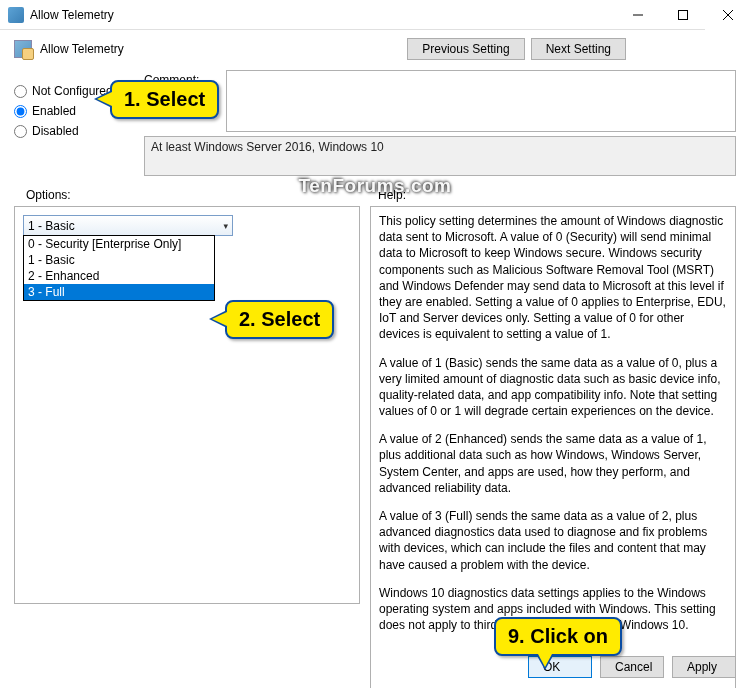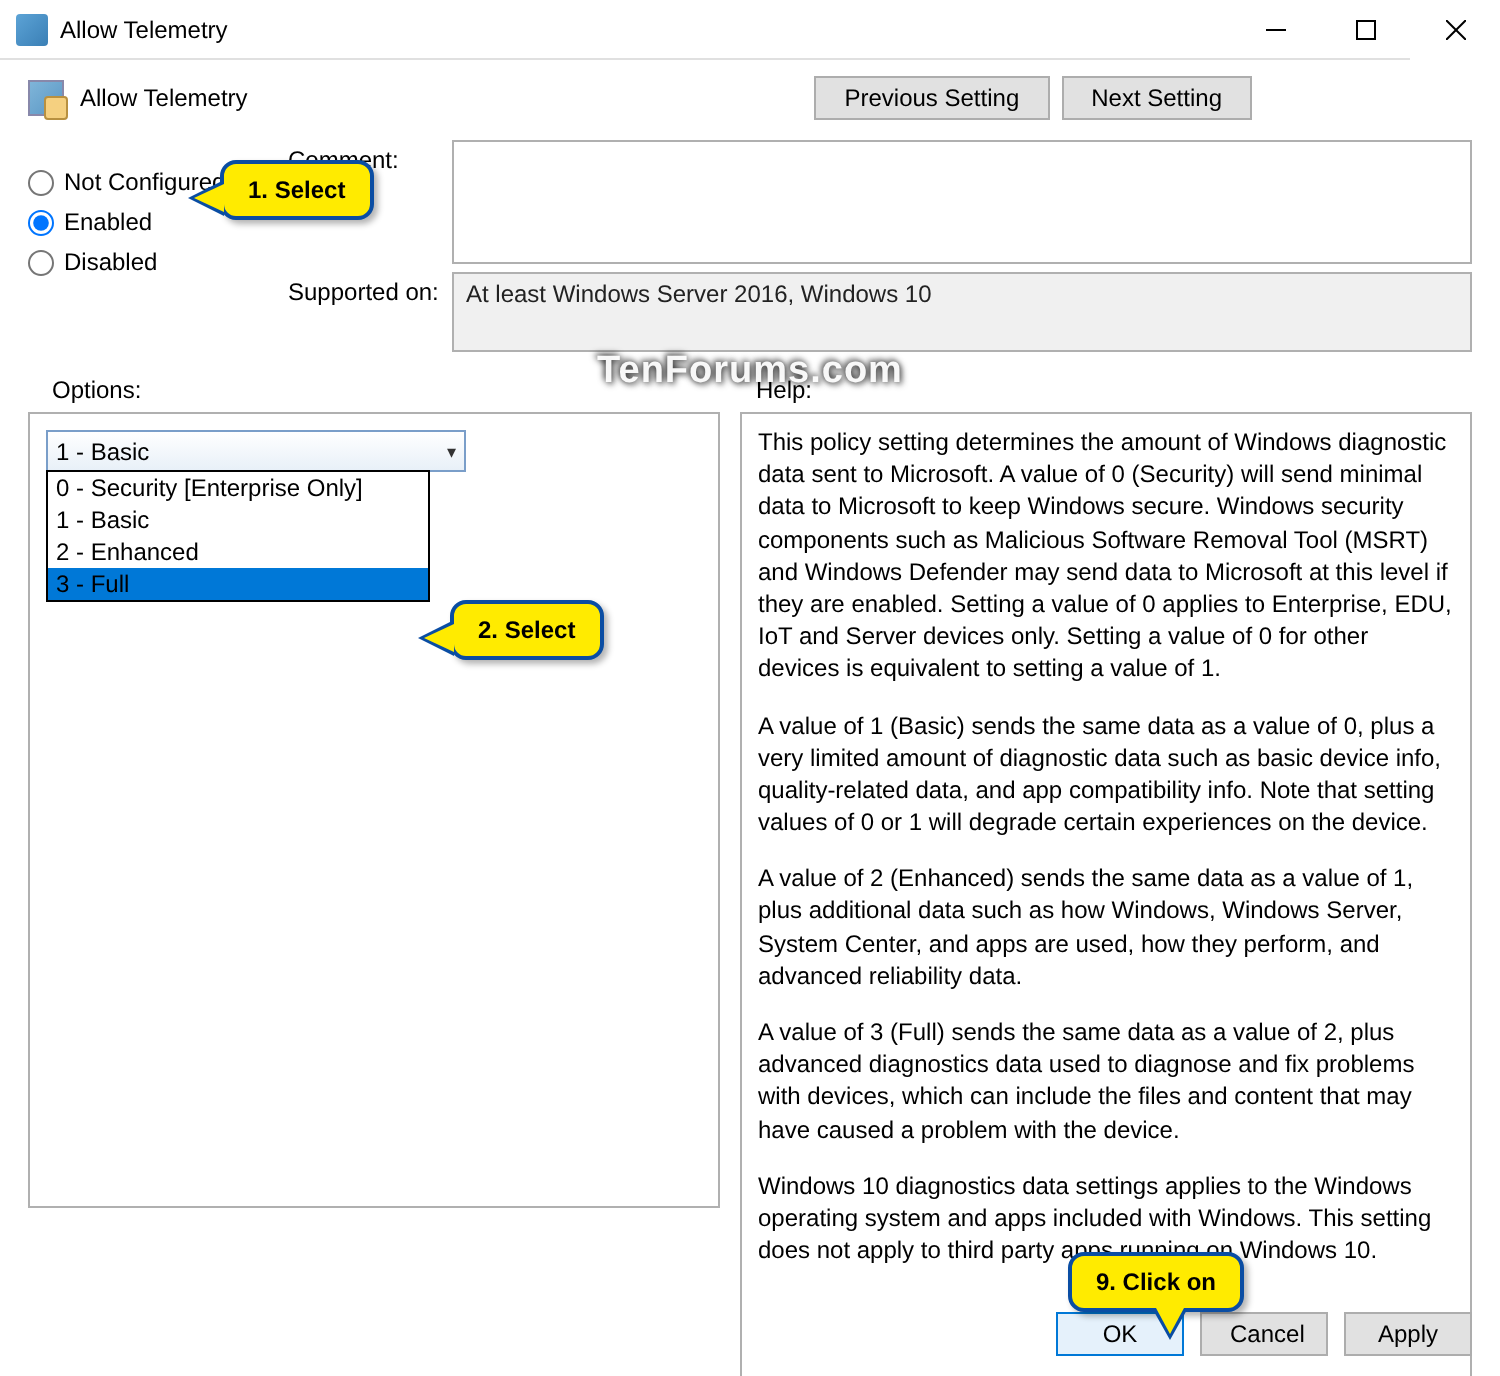--- a/index.html
+++ b/index.html
@@ -27,26 +27,26 @@
 .textarea{flex:1;height:62px;border:1px solid #b0b0b0;background:#fff;font-family:inherit;font-size:12px;padding:2px 4px;resize:none;overflow-y:scroll}
 .supp-area{flex:1;height:40px;border:1px solid #b0b0b0;background:#f0f0f0;font-family:inherit;font-size:12px;padding:3px 6px;color:#222;overflow-y:scroll}
 .lower-labels{display:flex;padding:0 26px;margin-top:6px}
 .lower-labels .l1{width:352px}
 .lower{display:flex;padding:4px 14px 0 14px;gap:10px}
 .opts-panel{width:346px;height:398px;border:1px solid #b0b0b0;background:#fff;padding:8px;position:relative;overflow:visible}
 .combo{width:210px;height:21px;border:1px solid #7a9ec9;background:linear-gradient(#fff,#e8f0f8);display:flex;align-items:center;padding:0 4px;cursor:pointer;position:relative}
 .combo .arrow{margin-left:auto;font-size:9px;color:#333}
 .dropdown{position:absolute;top:28px;left:8px;width:192px;border:1px solid #000;background:#fff;z-index:5}
 .dd-item{padding:1px 4px;font-size:12px;cursor:pointer}
-.dd-item.sel{background:#0078d7;color:#000000}
+.dd-item.sel{background:#0078d7;color:#ffffff}
 .help-panel{flex:1;height:517px;border:1px solid #b0b0b0;background:#fff;padding:6px 8px;overflow-y:scroll;font-size:12px;line-height:1.35}
 .help-panel p{margin-bottom:12px}
 .footer{position:absolute;bottom:10px;right:14px;display:flex;gap:8px}
-.footer .btn{width:64px;text-align:center}
-.callout{position:absolute;background:#ffeb00;border:2px solid #0a4da3;border-radius:8px;padding:6px 12px;font-weight:bold;font-size:12px;color:#000;z-index:20;box-shadow:2px 2px 3px rgba(0,0,0,.3)}
+.footer .btn{width:64px;text-align:left}
+.callout{position:absolute;background:#ffeb00;border:2px solid #0a4da3;border-radius:8px;padding:6px 12px;font-weight:bold;font-size:20px;color:#000;z-index:20;box-shadow:2px 2px 3px rgba(0,0,0,.3)}
 .callout.c1{top:80px;left:110px}
 .callout.c2{top:300px;left:225px}
 .callout.c3{bottom:32px;right:128px}
 .callout .tail{position:absolute;width:0;height:0}
 .c1 .tail{left:-18px;top:8px;border-top:9px solid transparent;border-bottom:9px solid transparent;border-right:18px solid #0a4da3}
 .c1 .tail::after{content:"";position:absolute;left:3px;top:-7px;border-top:7px solid transparent;border-bottom:7px solid transparent;border-right:15px solid #ffeb00}
 .c2 .tail{left:-18px;top:8px;border-top:9px solid transparent;border-bottom:9px solid transparent;border-right:18px solid #0a4da3}
 .c2 .tail::after{content:"";position:absolute;left:3px;top:-7px;border-top:7px solid transparent;border-bottom:7px solid transparent;border-right:15px solid #ffeb00}
 .c3 .tail{left:40px;bottom:-16px;border-left:9px solid transparent;border-right:9px solid transparent;border-top:16px solid #0a4da3}
 .c3 .tail::after{content:"";position:absolute;left:-7px;top:-16px;border-left:7px solid transparent;border-right:7px solid transparent;border-top:13px solid #ffeb00}
@@ -99,21 +99,20 @@
         <input type="radio" name="st" style="">
         <span>Disabled</span>
       </label>
   </div>
   <div class="fields">
     <div class="field-row">
       <div class="field-label">Comment:</div>
       <textarea class="textarea" style=""></textarea>
     </div>
     <div class="field-row">
-      <div class="field-label">Supported on:</div>
       <div class="supp-area">At least Windows Server 2016, Windows 10</div>
     </div>
   </div>
 </div>
 
 <div class="lower-labels">
   <div class="l1">Options:</div>
   <div>Help:</div>
 </div>
 

